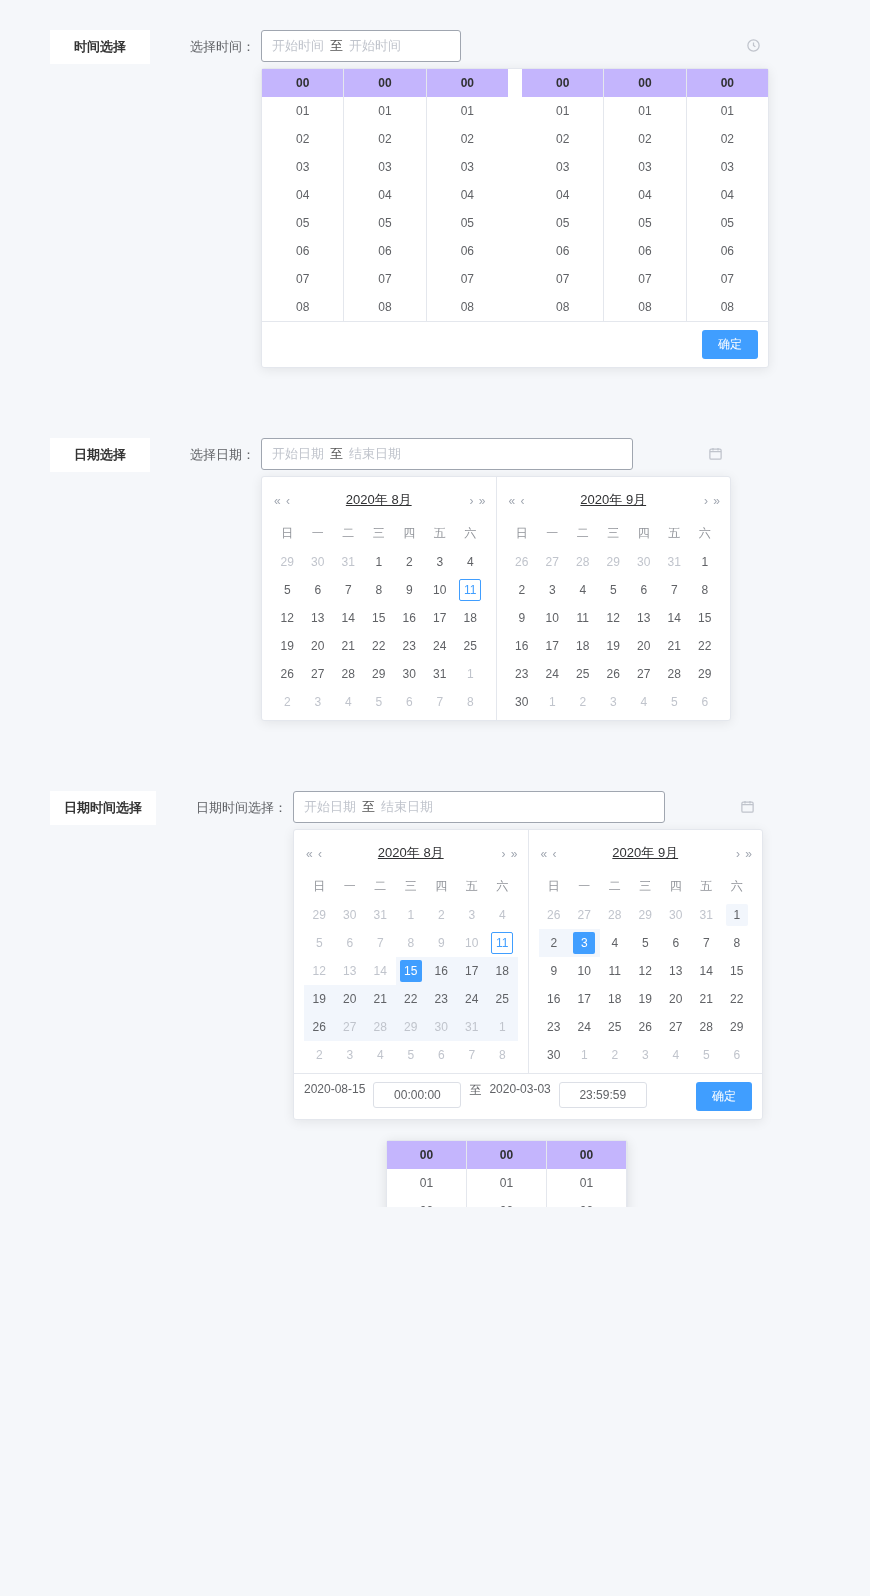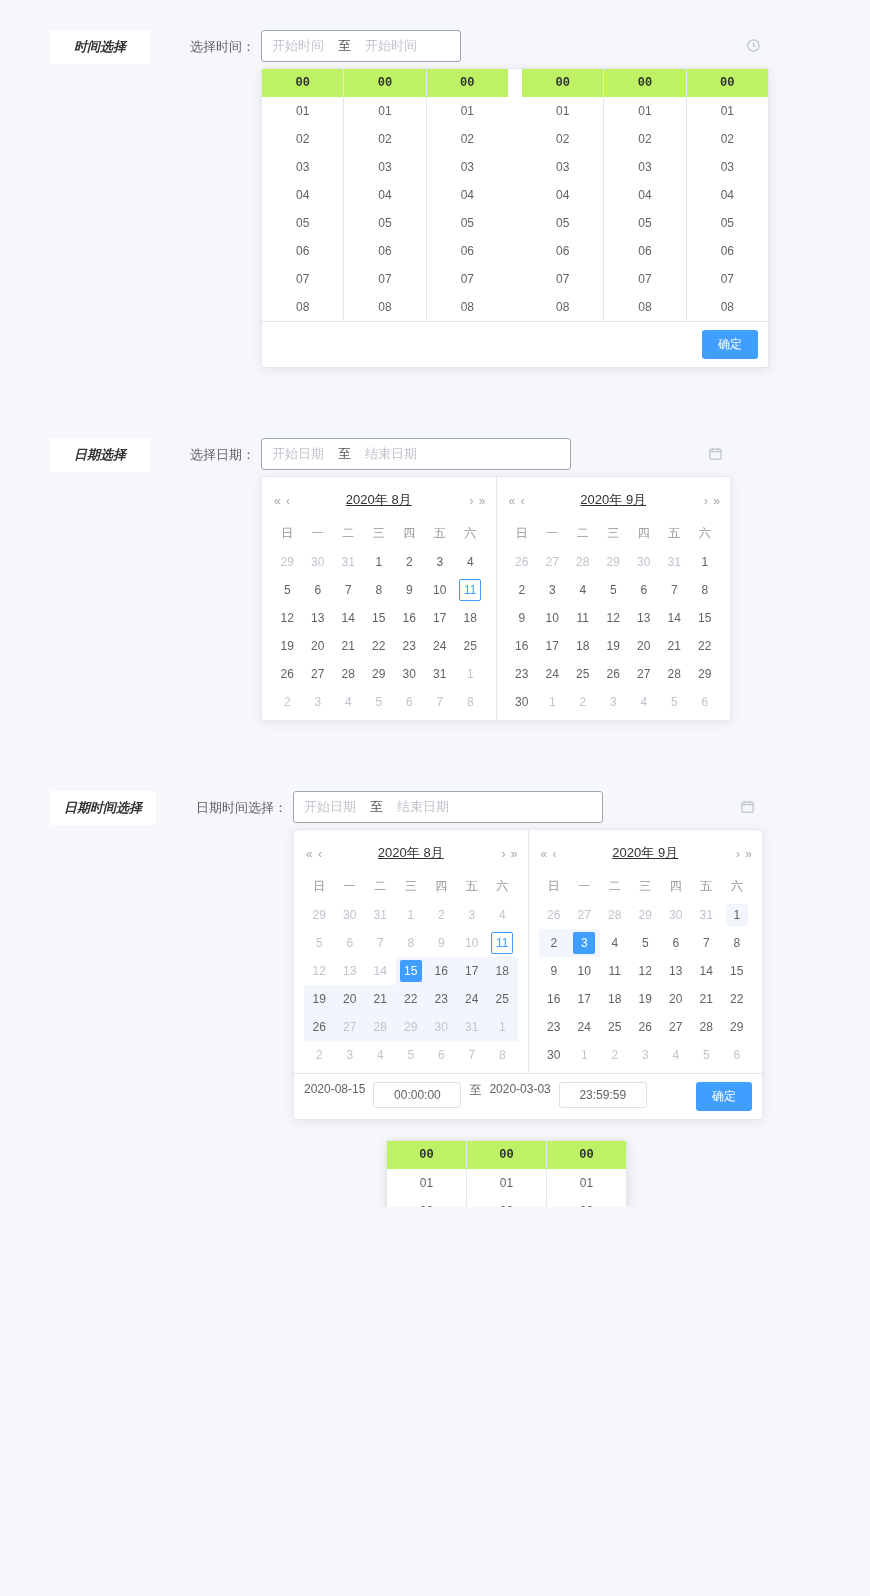--- a/index.html
+++ b/index.html
@@ -1,35 +1,35 @@
 <!DOCTYPE html>
 <html><head>
 <meta charset="utf-8">
 <style>
 * { box-sizing: border-box; margin: 0; padding: 0; }
 body { font-family: -apple-system, "Helvetica Neue", Arial, sans-serif; background: #f5f7fa; font-size: 13px; color: #606266; width: 870px; }
 .section { display: flex; align-items: flex-start; padding: 30px 50px 40px 50px; }
-.section-label { background: #fff; padding: 8px 14px; font-size: 13px; font-weight: 600; color: #333; margin-right: 40px; min-width: 100px; text-align: center; font-style: italic; }
+.section-label { background: #fff; padding: 8px 14px; font-size: 13px; font-weight: 600; color: #333; margin-right: 40px; min-width: 100px; text-align: center; }
 .form-row { display: flex; align-items: flex-start; }
 .form-label { font-size: 13px; color: #606266; padding-top: 8px; margin-right: 6px; white-space: nowrap; }
 .input-wrap { position: relative; }
-.range-input { border: 1px solid #a0a6b0; border-radius: 3px; padding: 0 30px 0 10px; height: 32px; display: flex; align-items: center; font-size: 13px; color: #c0c4cc; background: #fff; gap: 8px; }
+.range-input { border: 1px solid #a0a6b0; border-radius: 3px; padding: 0 30px 0 10px; height: 32px; display: flex; align-items: center; font-size: 13px; color: #c0c4cc; background: #fff; }
 .range-input.small { width: 200px; }
-.range-input.large { width: 310px; }
+.range-input.large { width: 372px; }
 .range-input .sep { margin: 0 6px; color: #555; }
 .icon-right { position: absolute; right: 8px; top: 8px; color: #c0c4cc; }
 .panel { background: #fff; border: 1px solid #e4e7ed; border-radius: 3px; box-shadow: 0 2px 12px rgba(0,0,0,0.08); margin-top: 6px; }
 .time-panel { width: 508px; }
 .time-cols { display: flex; }
 .time-group { display: flex; flex: 1; }
 .spacer { width: 14px; background: #fff; }
 .num-col { flex: 1; border-right: 1px solid #e4e7ed; text-align: center; }
 .num-col:last-child { border-right: none; }
 .num-cell { height: 28px; line-height: 28px; font-size: 12px; color: #606266; cursor: pointer; }
-.num-cell.sel { background: #bef264; font-weight: 600; color: #303133; font-family: Liberation Mono, monospace; }
+.num-cell.sel { background: #c4b5fd; font-weight: 600; color: #303133; }
 .panel-footer { border-top: 1px solid #e4e7ed; padding: 8px 10px; text-align: right; }
 .btn-primary { background: #409eff; color: #fff; border: none; border-radius: 3px; padding: 6px 16px; font-size: 12px; cursor: pointer; }
 .date-panel { width: 470px; }
 .cal-wrap { display: flex; }
 .cal { flex: 1; padding: 10px 10px 4px 10px; }
 .cal + .cal { border-left: 1px solid #e4e7ed; }
 .cal-head { display: flex; align-items: center; justify-content: space-between; padding: 4px 2px 10px 2px; font-size: 13px; color: #606266; }
 .cal-head .nav { color: #a0a6b0; cursor: pointer; font-size: 12px; letter-spacing: -2px; }
 .cal-head .title { color: #303133; font-weight: 500; text-decoration: underline; }
 .cal-table { width: 100%; border-collapse: collapse; table-layout: fixed; }

